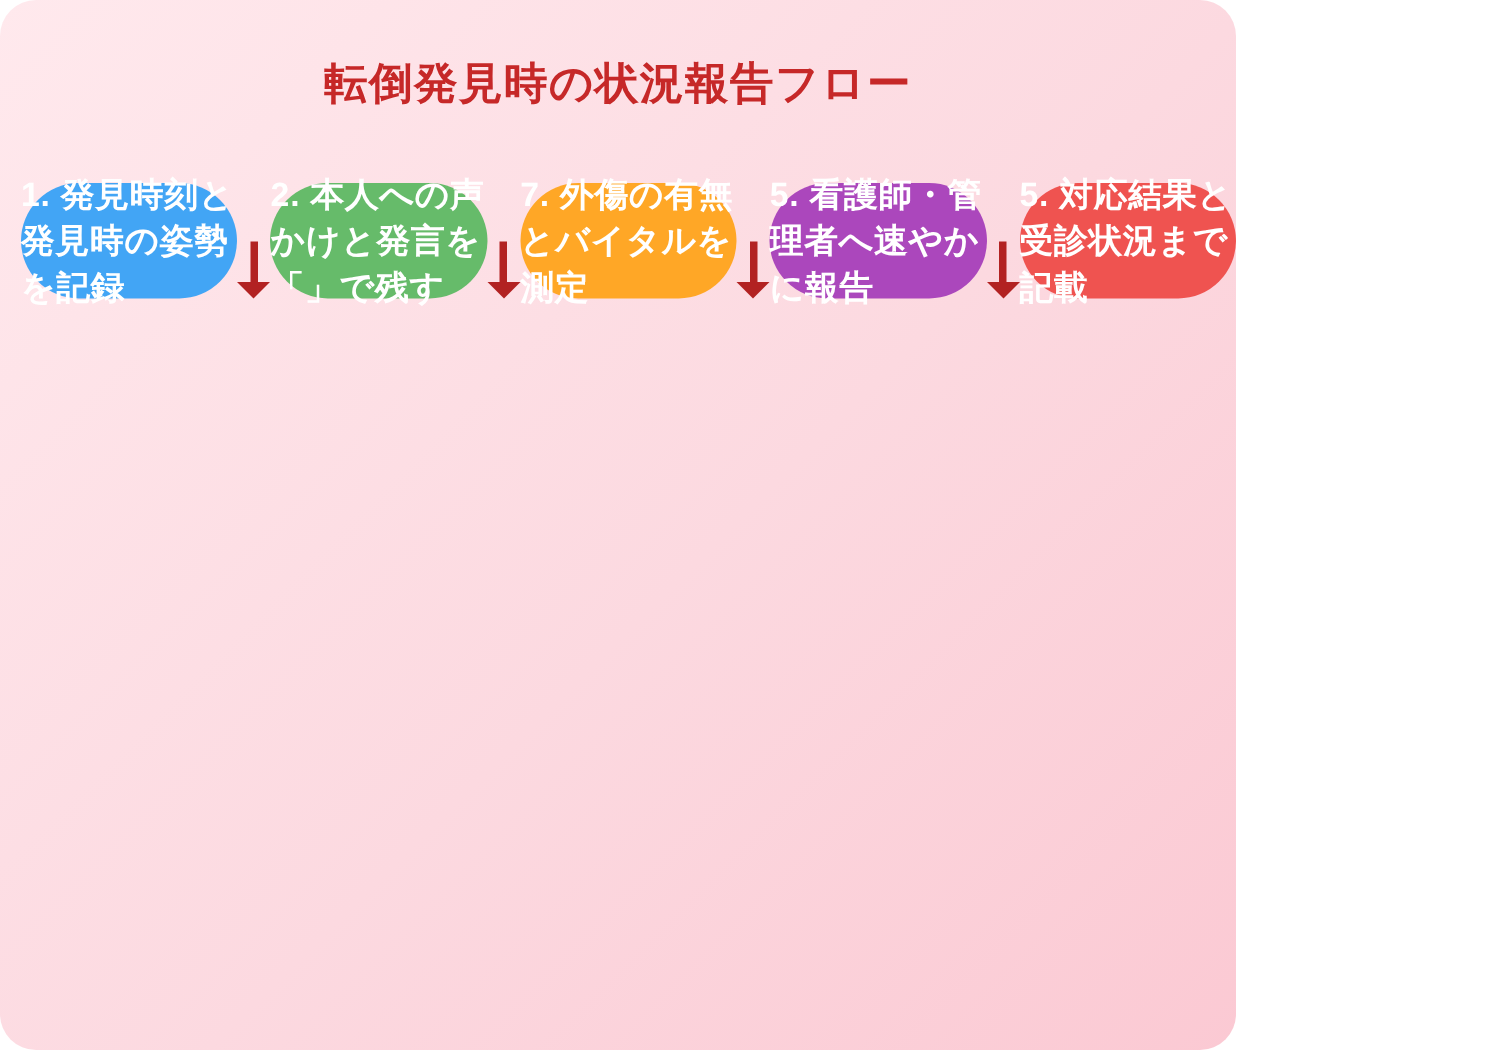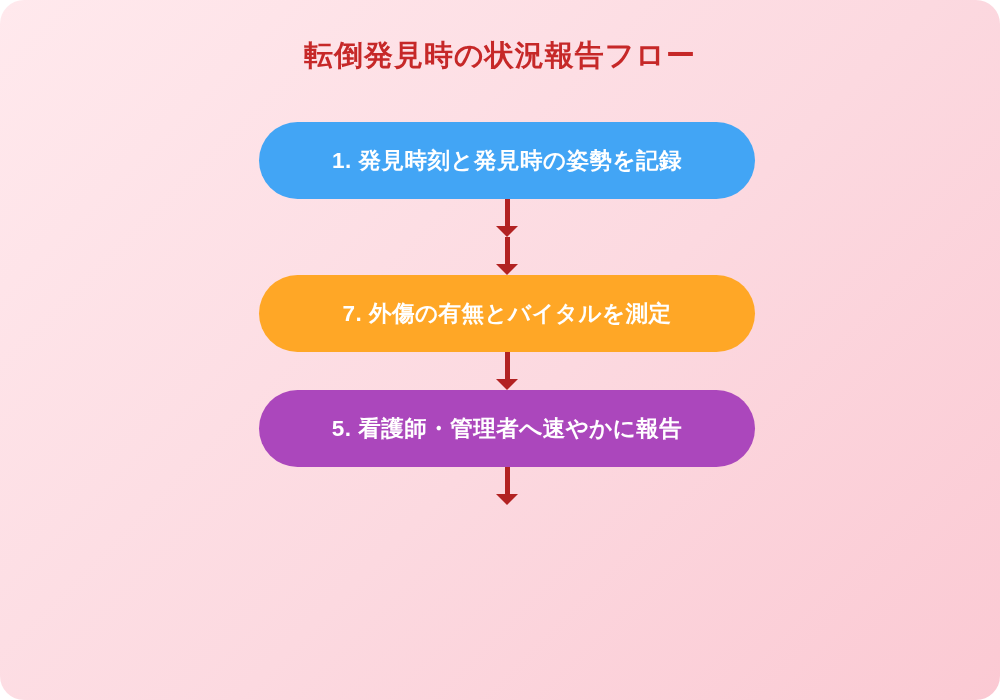--- a/index.html
+++ b/index.html
@@ -5,37 +5,37 @@
   * { box-sizing: border-box; margin: 0; padding: 0; }
   html, body {
     width: 1000px; height: 700px;
     background: #ffffff;
     font-family: "Liberation Sans", "DejaVu Sans", sans-serif;
     overflow: hidden;
   }
   .card {
     position: absolute;
     left: 0; top: 0;
-    width: 1000px; height: 700px;
+    width: 824px; height: 700px;
     border-radius: 24px;
     background: linear-gradient(135deg, #ffe9ed 0%, #fcd9e0 55%, #fbc9d3 100%);
     overflow: hidden;
   }
   .title {
     margin-top: 36px;
     text-align: center;
     font-size: 29px;
     font-weight: 800;
     letter-spacing: 1px;
   }
   .flow {
     margin-top: 46px;
     display: flex;
-    flex-direction: column;
-    align-items: center;
+    flex-direction: row;
+    align-items: flex-end;
     margin-left: 14px;
   }
   .step {
     width: 496px;
     height: 77px;
     border-radius: 40px;
     display: flex;
     align-items: center;
     justify-content: center;
     color: #ffffff;
@@ -70,35 +70,37 @@
 
   <div class="flow">
 
     <div class="step" style="background-color: rgb(66, 165, 245);">1. 発見時刻と発見時の姿勢を記録</div>
 
     <div class="arrow">
       <div class="arrow-stem" style="background-color: rgb(178, 34, 34);"></div>
       <div class="arrow-head" style="border-top-color: rgb(178, 34, 34);"></div>
     </div>
 
+    <div class="step" style="background-color: rgb(102, 187, 106);">2. 本人への声かけと発言を「」で残す</div>
 
     <div class="arrow">
       <div class="arrow-stem" style="background-color: rgb(178, 34, 34);"></div>
       <div class="arrow-head" style="border-top-color: rgb(178, 34, 34);"></div>
     </div>
 
     <div class="step" style="background-color: rgb(255, 167, 38);">7. 外傷の有無とバイタルを測定</div>
 
     <div class="arrow">
       <div class="arrow-stem" style="background-color: rgb(178, 34, 34);"></div>
       <div class="arrow-head" style="border-top-color: rgb(178, 34, 34);"></div>
     </div>
 
     <div class="step" style="background-color: rgb(171, 71, 188);">5. 看護師・管理者へ速やかに報告</div>
 
     <div class="arrow">
       <div class="arrow-stem" style="background-color: rgb(178, 34, 34);"></div>
       <div class="arrow-head" style="border-top-color: rgb(178, 34, 34);"></div>
     </div>
 
+    <div class="step" style="background-color: rgb(239, 83, 80);">5. 対応結果と受診状況まで記載</div>
 
   </div>
 </div>
 
 </body></html>

